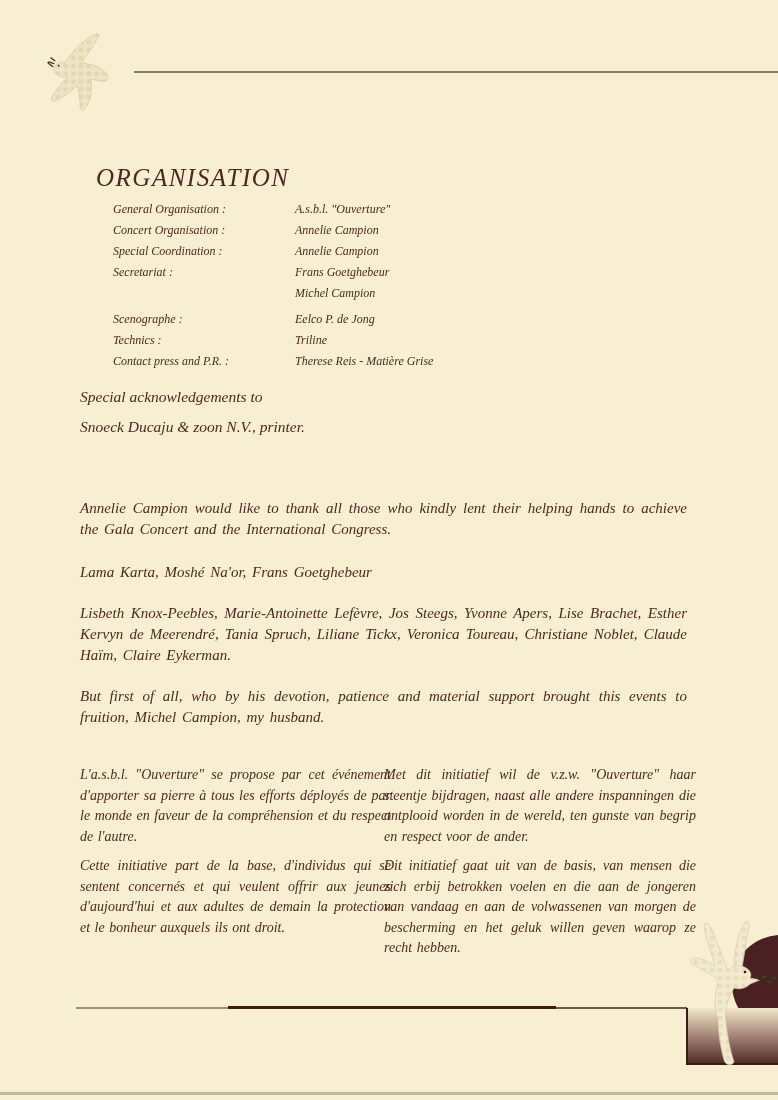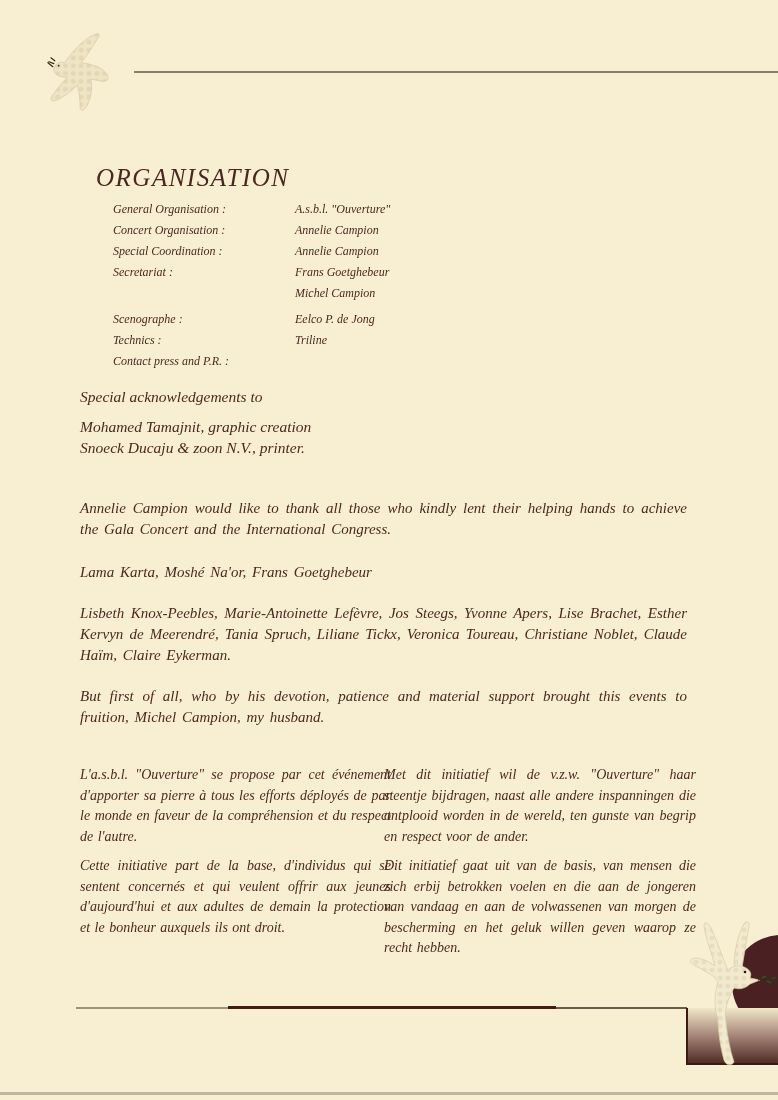--- a/index.html
+++ b/index.html
@@ -101,26 +101,26 @@
     <div class="org-row gap">
       <span class="org-label">Scenographe :</span>
       <span class="org-value">Eelco P. de Jong</span>
     </div>
     <div class="org-row">
       <span class="org-label">Technics :</span>
       <span class="org-value">Triline</span>
     </div>
     <div class="org-row">
       <span class="org-label">Contact press and P.R. :</span>
+      <span class="org-value">Therese Reis - Matière Grise</span>
     </div>
   </div>
 
   <p class="ack-intro">Special acknowledgements to</p>
   <div class="ack-lines">
-    <p>Mohamed Tamajnit, graphic creation</p>
     <p>Snoeck Ducaju &amp; zoon N.V., printer.</p>
   </div>
 
   <p class="para thanks">Annelie Campion would like to thank all those who kindly lent their helping hands to achieve the Gala Concert and the International Congress.</p>
   <p class="para honorees">Lama Karta, Moshé Na'or, Frans Goetghebeur</p>
   <p class="para names">Lisbeth Knox-Peebles, Marie-Antoinette Lefèvre, Jos Steegs, Yvonne Apers, Lise Brachet, Esther Kervyn de Meerendré, Tania Spruch, Liliane Tickx, Veronica Toureau, Christiane Noblet, Claude Haïm, Claire Eykerman.</p>
   <p class="para dedication">But first of all, who by his devotion, patience and material support brought this events to fruition, Michel Campion, my husband.</p>
 
   <div class="col col-left">
     <p>L'a.s.b.l. "Ouverture" se propose par cet événement d'apporter sa pierre à tous les efforts déployés de par le monde en faveur de la compréhension et du respect de l'autre.</p>

